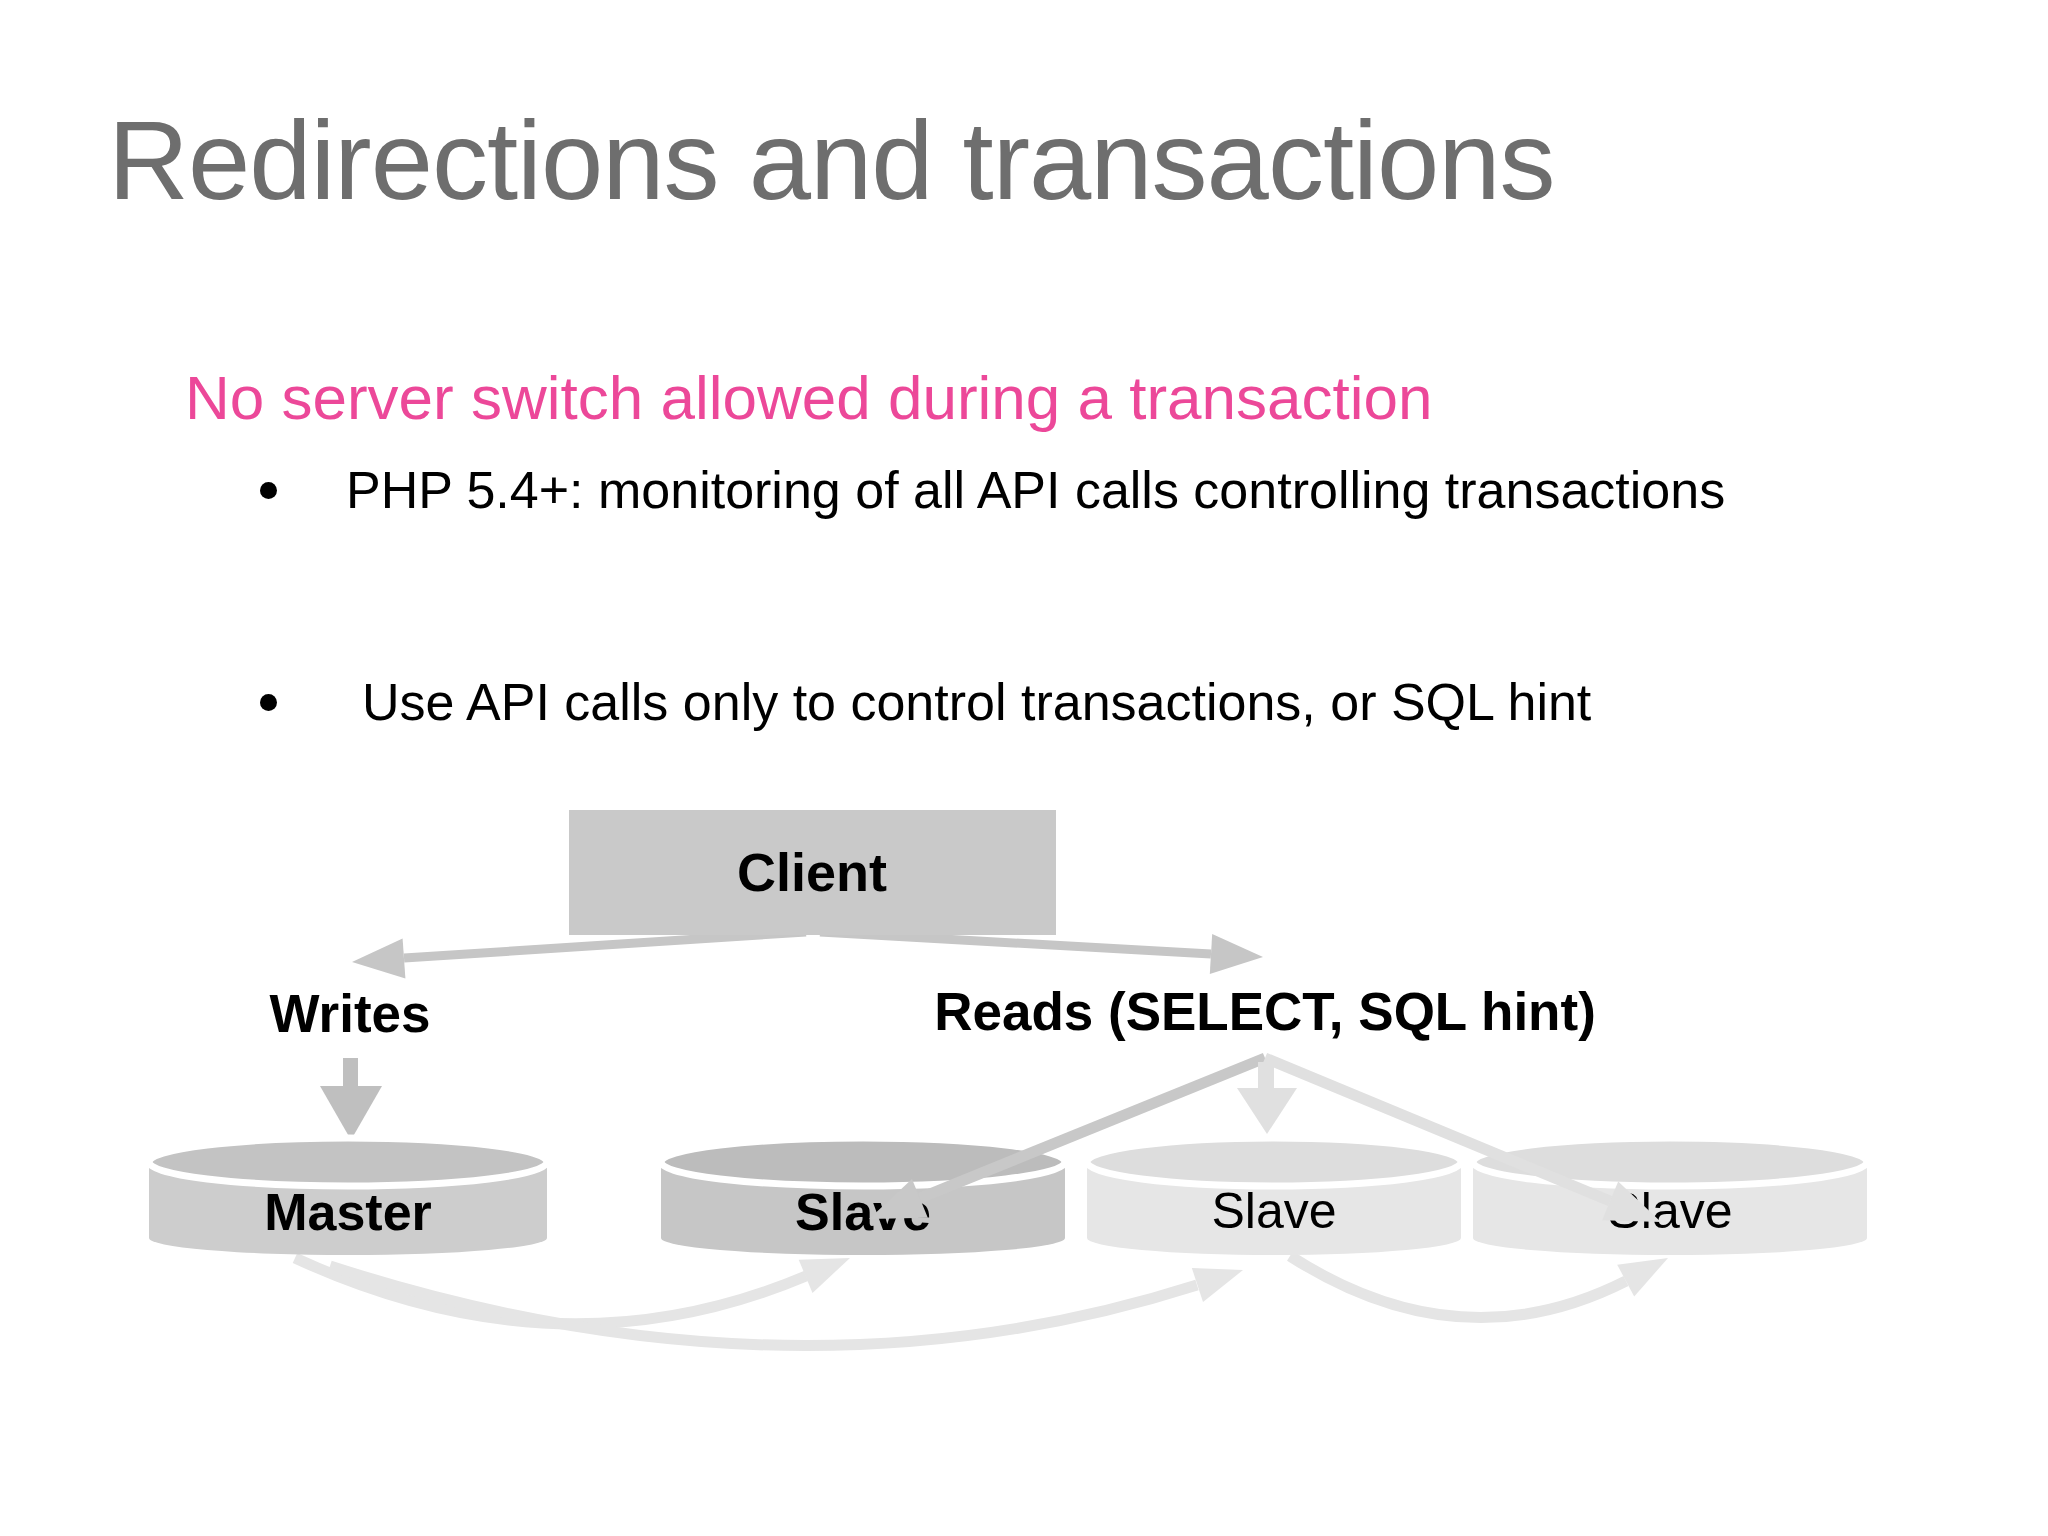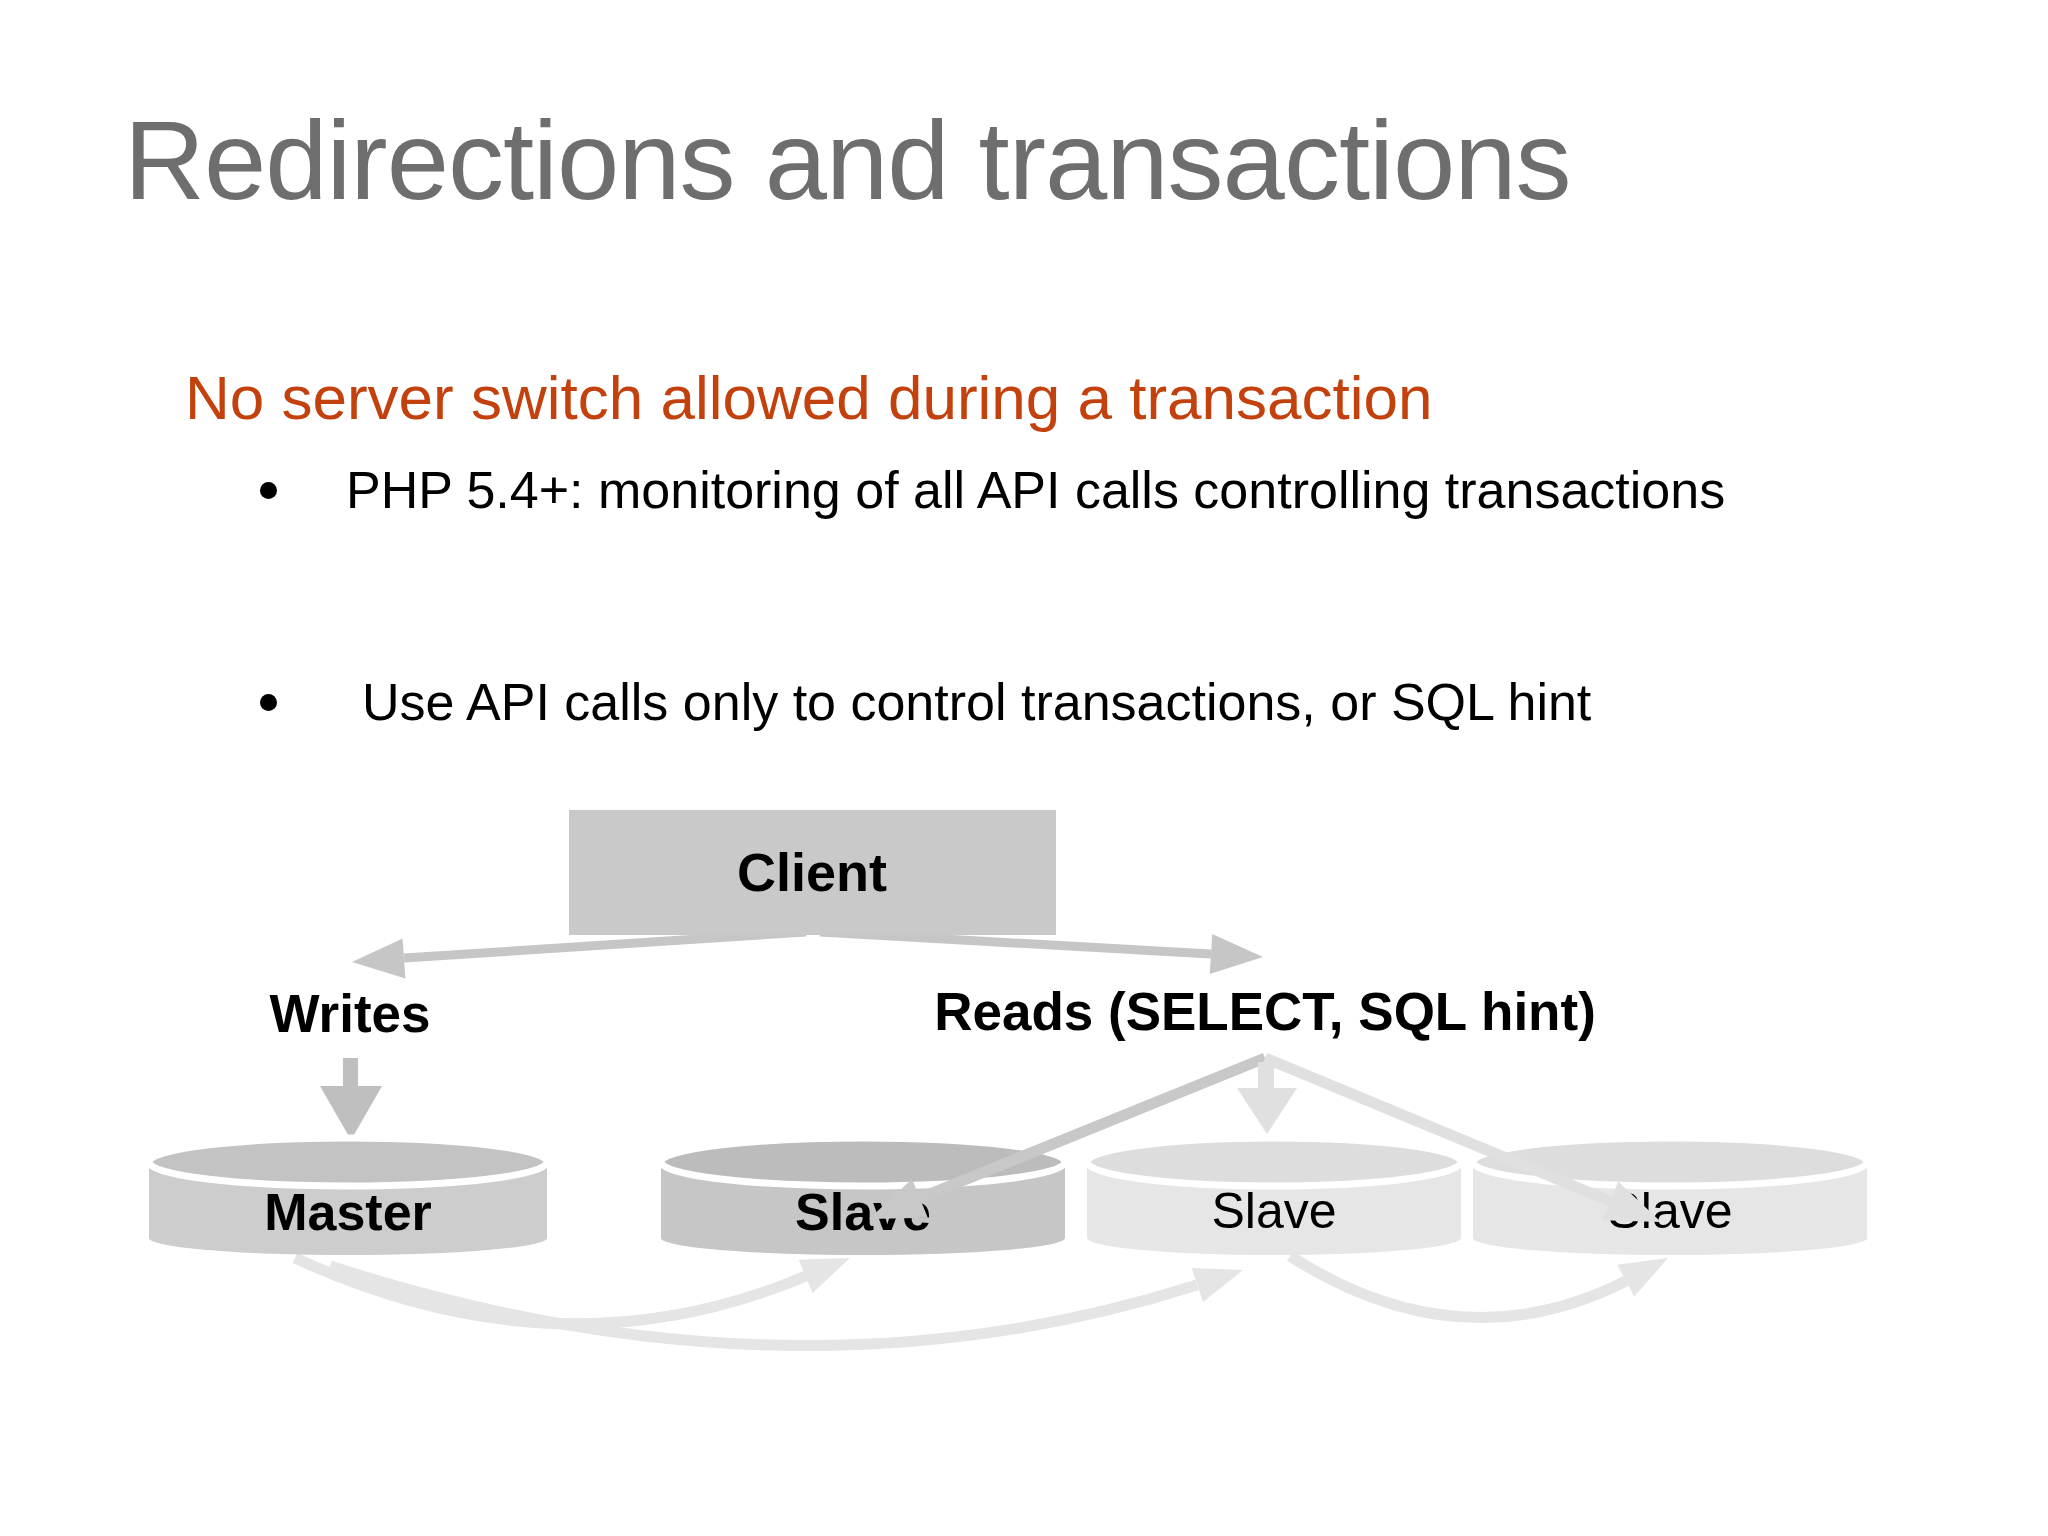--- a/index.html
+++ b/index.html
@@ -6,34 +6,34 @@
   .slide {
     position: relative;
     width: 2048px;
     height: 1536px;
     background: #ffffff;
     overflow: hidden;
     font-family: "Liberation Sans", sans-serif;
   }
   .title {
     position: absolute;
-    left: 124px;
+    left: 108px;
     top: 96px;
     font-size: 112px;
     font-weight: 400;
     color: #6e6e6e;
     letter-spacing: -1px;
     white-space: nowrap;
   }
   .heading {
     position: absolute;
     left: 185px;
     top: 362px;
     font-size: 62px;
-    color: #c2410c;
+    color: #ec4899;
     white-space: nowrap;
   }
   .bullet-row {
     position: absolute;
     left: 260px;
     display: flex;
     align-items: center;
     height: 60px;
   }
   .bullet-row .dot {

